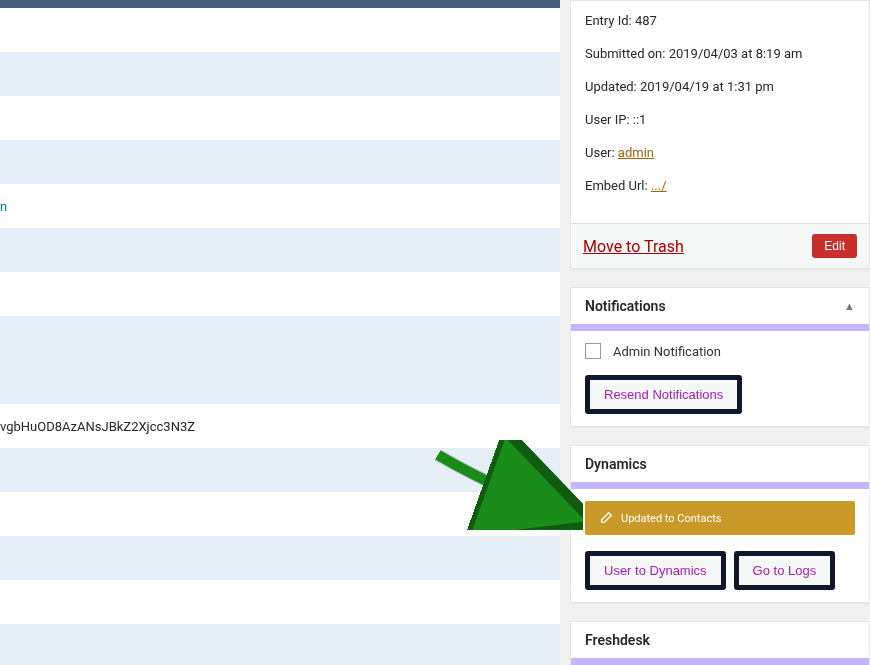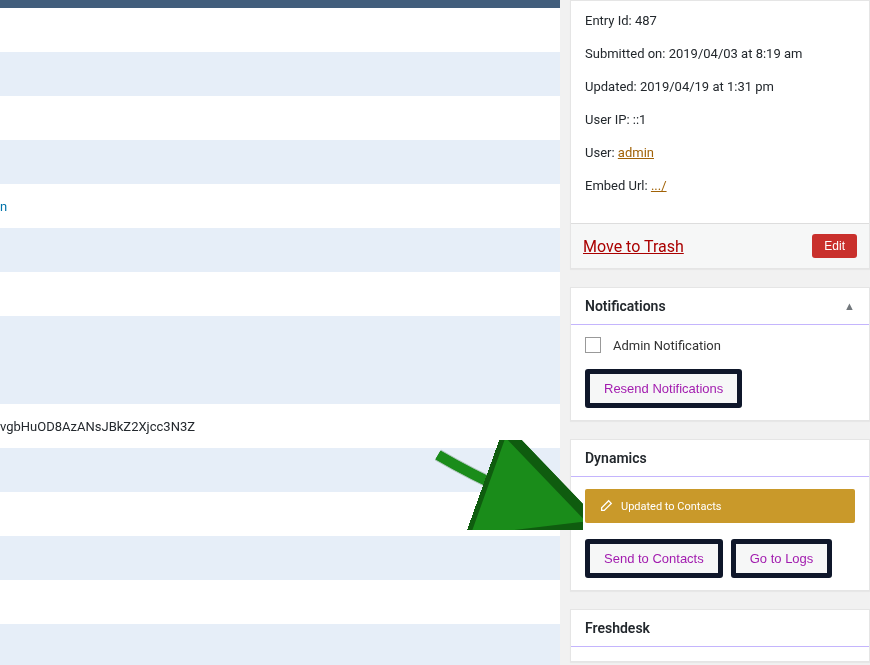--- a/index.html
+++ b/index.html
@@ -93,21 +93,21 @@
       border-radius: 3px;
       padding: 5px 12px;
       cursor: pointer;
       font-size: 12px;
     }
     .meta-box-header {
       padding: 10px 14px;
       font-weight: 600;
       font-size: 14px;
       color: #23282d;
-      border-bottom: 1px solid #c4b5fd;
+      border-bottom: 7px solid #c4b5fd;
       display: flex;
       justify-content: space-between;
       align-items: center;
     }
     .toggle-tri {
       color: #72777c;
       font-size: 11px;
       cursor: pointer;
     }
     .checkbox-row {
@@ -246,21 +246,21 @@
       <div class="meta-box-body">
         <div class="gold-bar">
           <span class="edit-icon">
             <svg viewBox="0 0 16 16" width="14" height="14" fill="none" stroke="#fff" stroke-width="1.5">
               <path d="M11 2l3 3-8 8H3v-3l8-8z"></path>
             </svg>
           </span>
           <span>Updated to Contacts</span>
         </div>
         <div class="btn-row">
-          <button class="gray-btn">Send to Contacts</button>
+          <button class="gray-btn">User to Dynamics</button>
           <button class="gray-btn">Go to Logs</button>
         </div>
       </div>
     </div>
 
     <div class="meta-box">
       <div class="meta-box-header">
         <span>Freshdesk</span>
       </div>
       <div class="meta-box-body" style="padding-bottom:2px;"></div>

